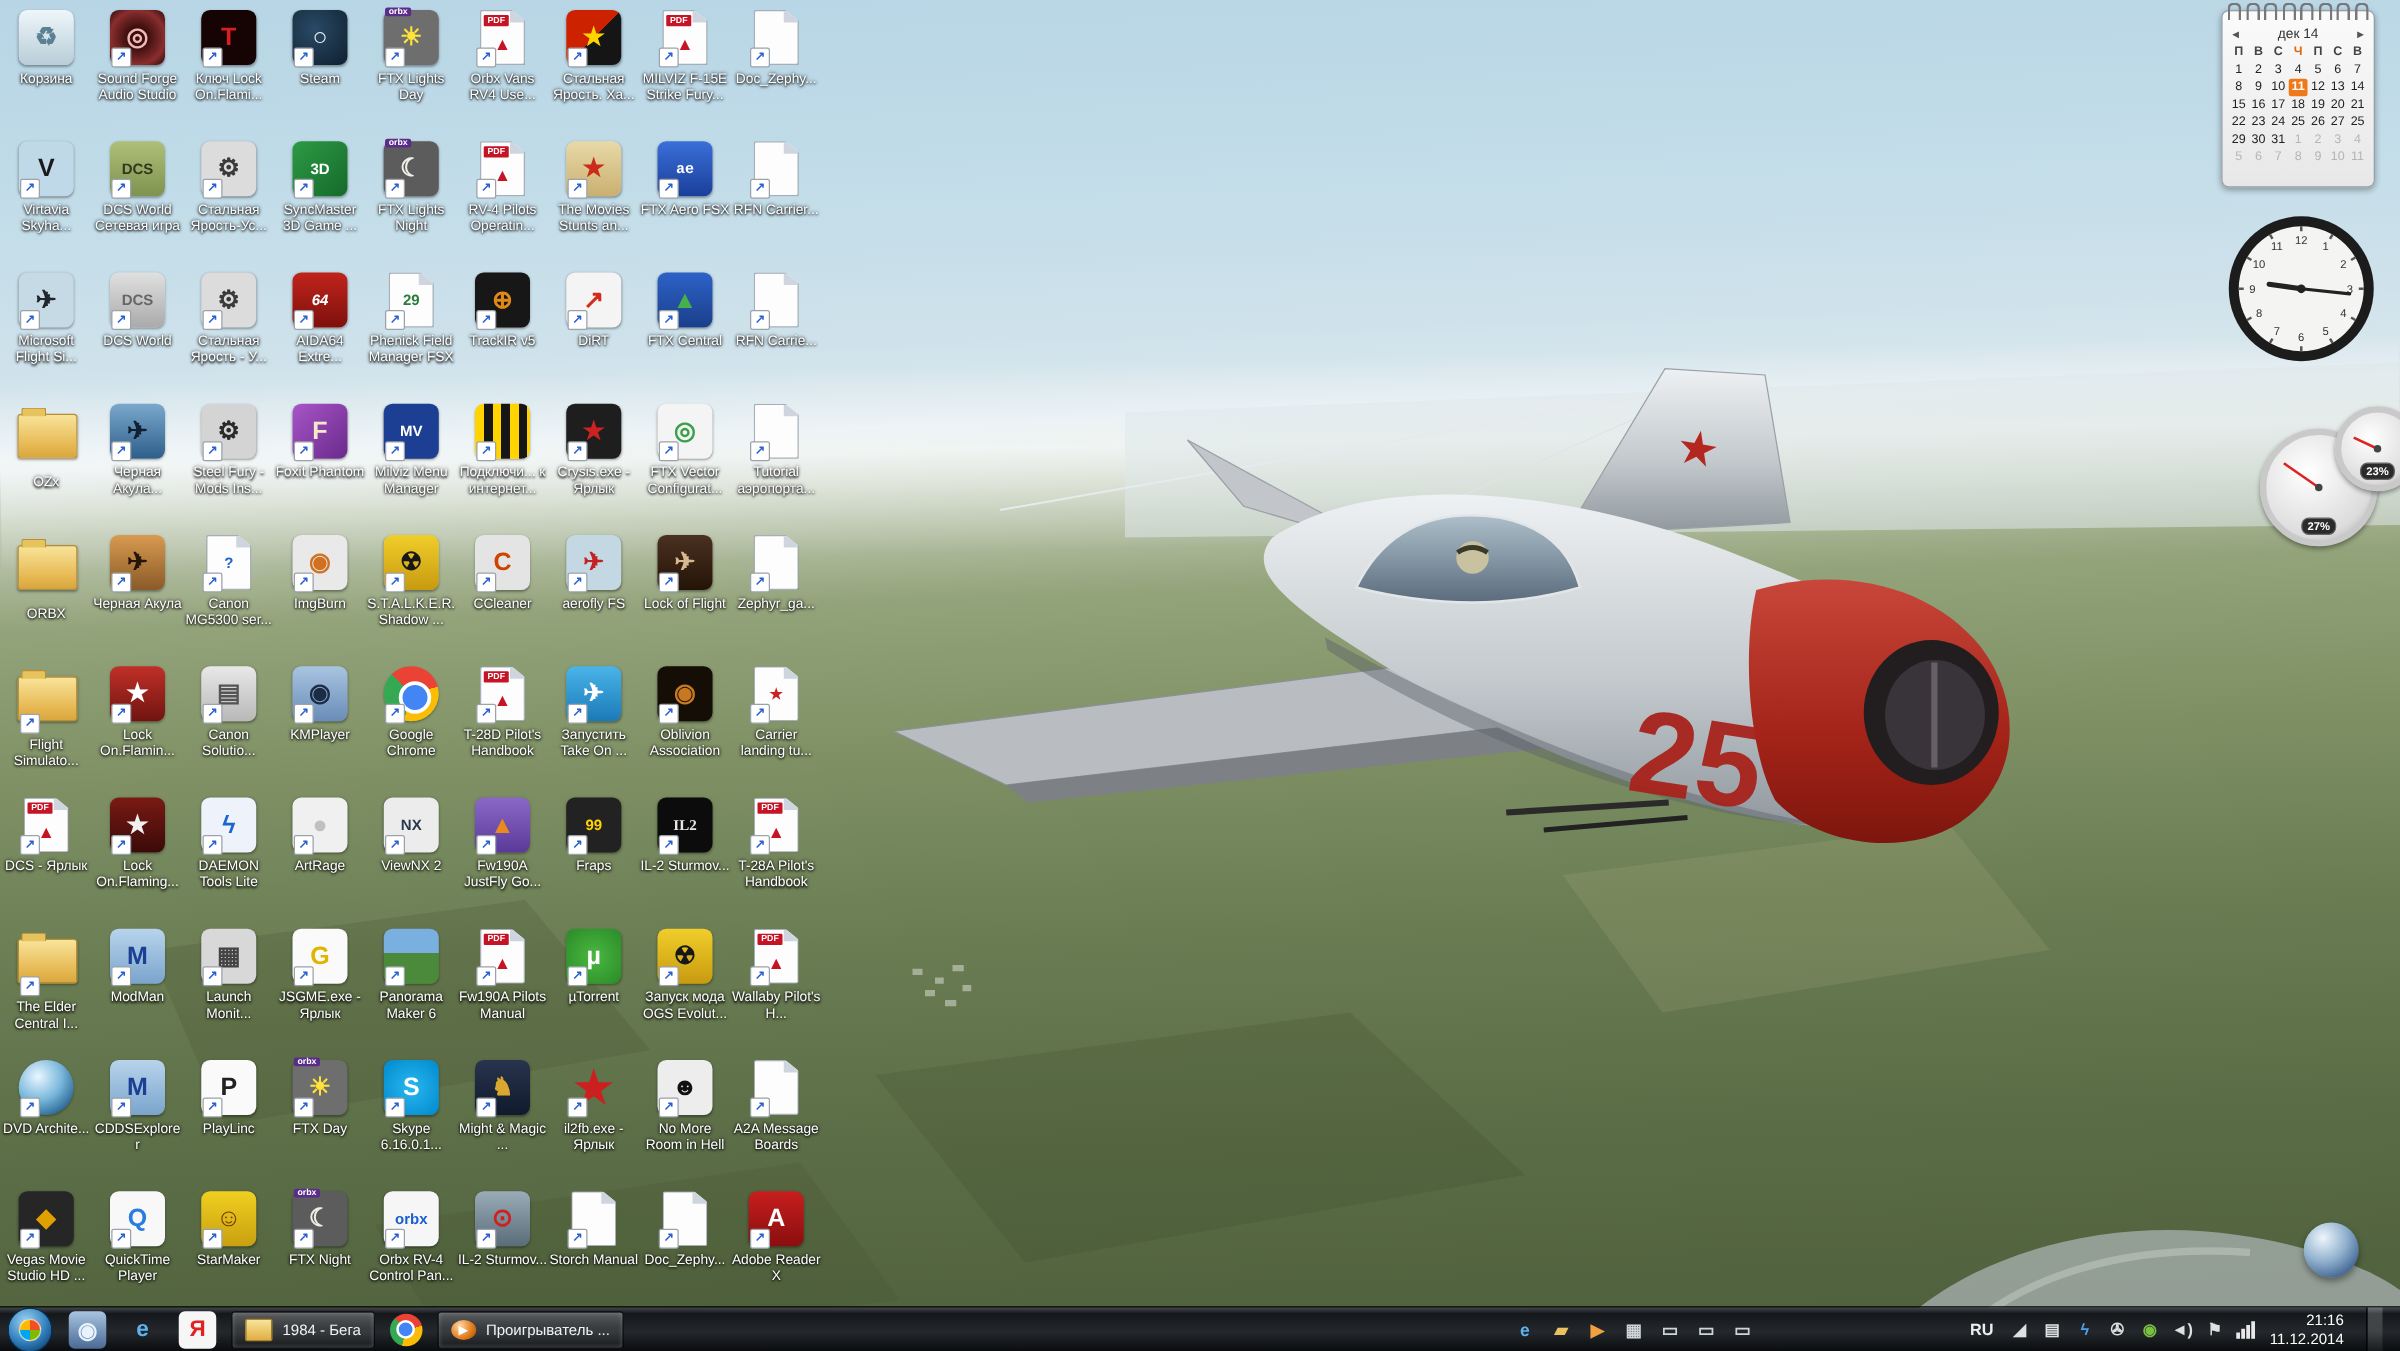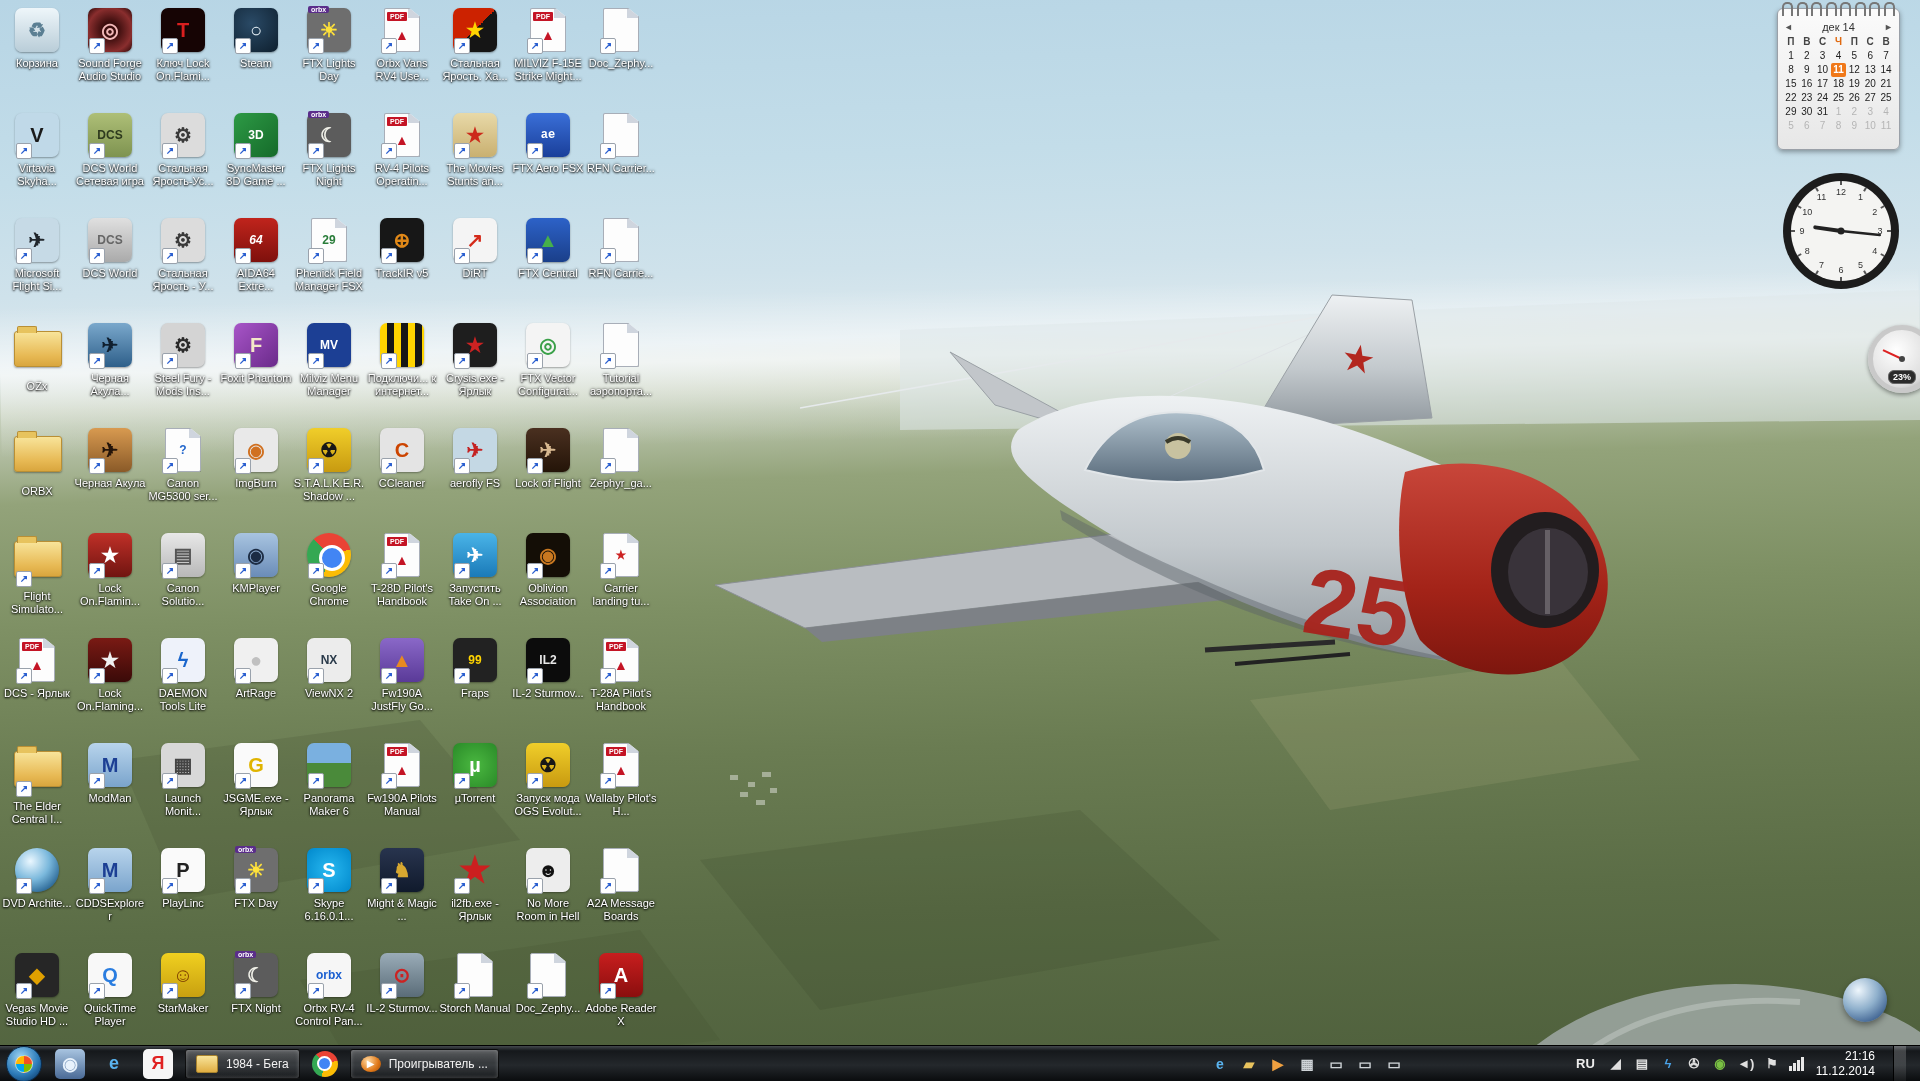--- a/index.html
+++ b/index.html
@@ -244,21 +244,21 @@
     </div>
     <div class="di" style="left: 512px; top: 8px;">
       <div class="artwrap">
         <div class="art file">
           <span class="fold"></span>
           <span class="pdfband">PDF</span>
           <span class="pdfmark">▲</span>
         </div>
         <span class="arr">↗</span>
       </div>
-      <div class="di-label">MILVIZ F-15E Strike Might...</div>
+      <div class="di-label">MILVIZ F-15E Strike Fury...</div>
     </div>
     <div class="di" style="left: 585px; top: 8px;">
       <div class="artwrap">
         <div class="art file">
           <span class="fold"></span>
         </div>
         <span class="arr">↗</span>
       </div>
       <div class="di-label">Doc_Zephy...</div>
     </div>
@@ -724,21 +724,21 @@
         <div class="art" style="background: rgb(34, 34, 34);">
           <span class="glyph small" style="color: rgb(255, 212, 0);">99</span>
         </div>
         <span class="arr">↗</span>
       </div>
       <div class="di-label">Fraps</div>
     </div>
     <div class="di" style="left: 512px; top: 638px;">
       <div class="artwrap">
         <div class="art" style="background: rgb(12, 12, 12);">
-          <span class="glyph small" style="color: rgb(232, 232, 232);">IL2</span>
+          <span class="glyph small" style="color: rgb(232, 232, 232); font-family: Liberation Serif, serif;">IL2</span>
         </div>
         <span class="arr">↗</span>
       </div>
       <div class="di-label">IL-2 Sturmov...</div>
     </div>
     <div class="di" style="left: 585px; top: 638px;">
       <div class="artwrap">
         <div class="art file">
           <span class="fold"></span>
           <span class="pdfband">PDF</span>
@@ -1094,20 +1094,25 @@
         <text x="27.225009252406892" y="44.5">10</text>
         <text x="41.499999999999986" y="30.225009252406906">11</text>
       </g>
     <line id="hour-hand" x1="61" y1="61" x2="61" y2="35" stroke="#222" stroke-width="4" stroke-linecap="round" transform="rotate(278 61 61)"></line>
     <line id="min-hand" x1="61" y1="61" x2="61" y2="22" stroke="#222" stroke-width="2.5" stroke-linecap="round" transform="rotate(96 61 61)"></line>
     <circle cx="61" cy="61" r="3.5" fill="#222"></circle>
   </svg>
 </div>
 
 <div class="meters">
+    <div class="gauge" style="left: 38px; top: 38px; width: 84px; height: 84px;">
+      <div class="needle" style="height: 34px; margin-left: -1px; margin-top: -34px; transform: rotate(-55.2deg);"></div>
+      <div class="hub"></div>
+      <span class="chip" style="bottom: 4px;">27%</span>
+    </div>
     <div class="gauge" style="left: 98px; top: 20px; width: 58px; height: 58px;">
       <div class="needle" style="height: 21px; margin-left: -1px; margin-top: -21px; transform: rotate(-64.8deg);"></div>
       <div class="hub"></div>
       <span class="chip" style="bottom: 4px;">23%</span>
     </div>
   </div>
 
 <div class="sphere-gadget"></div>
 
 <div class="taskbar">

